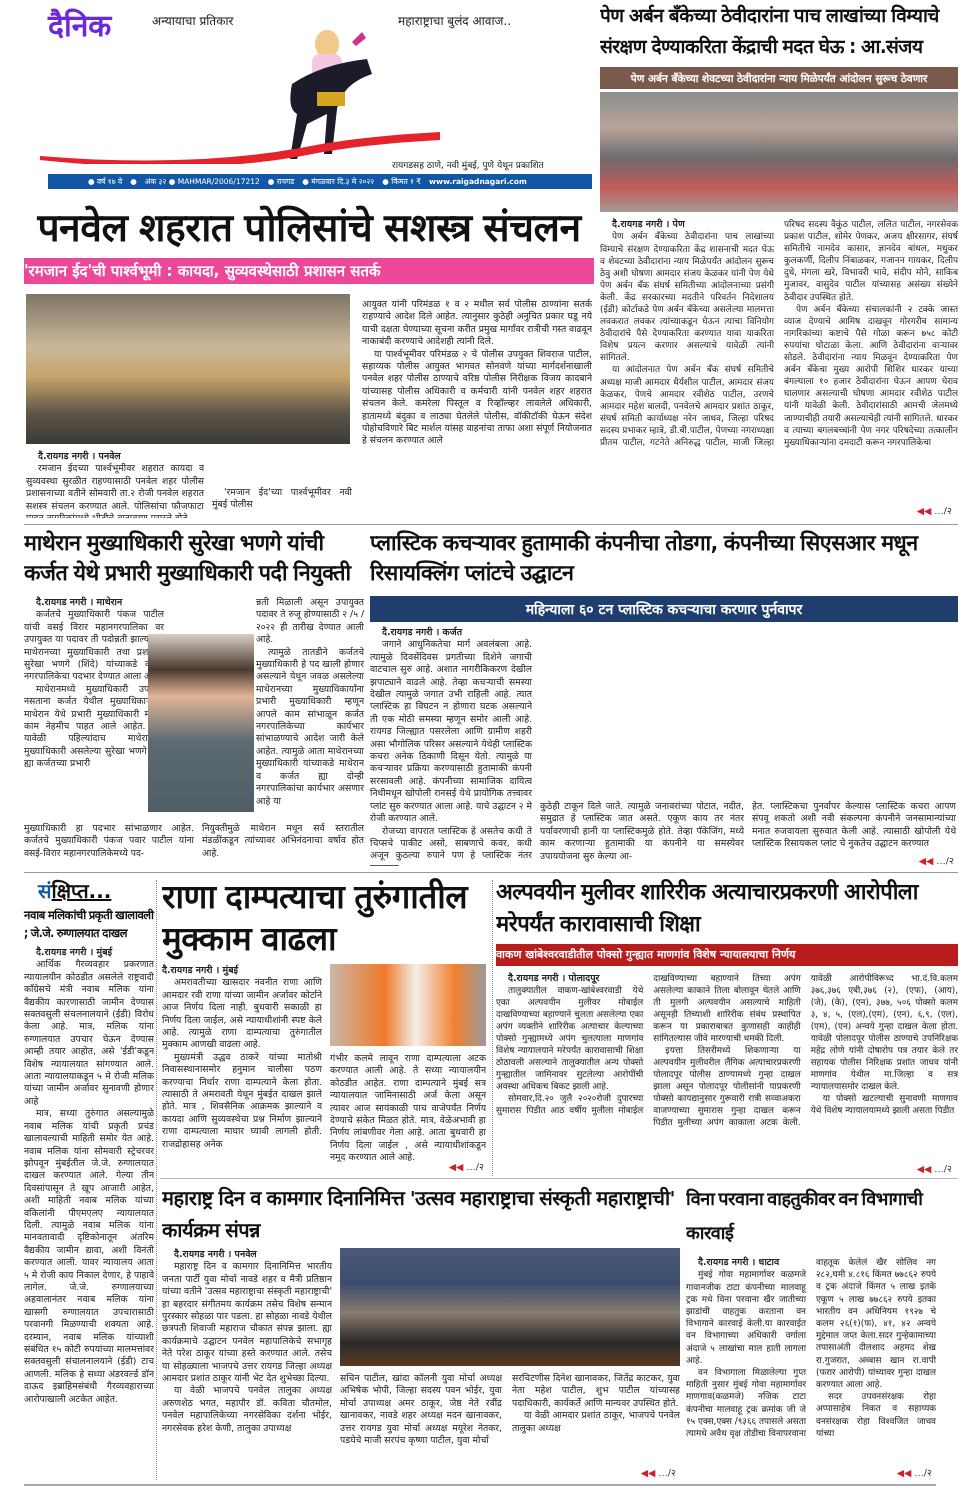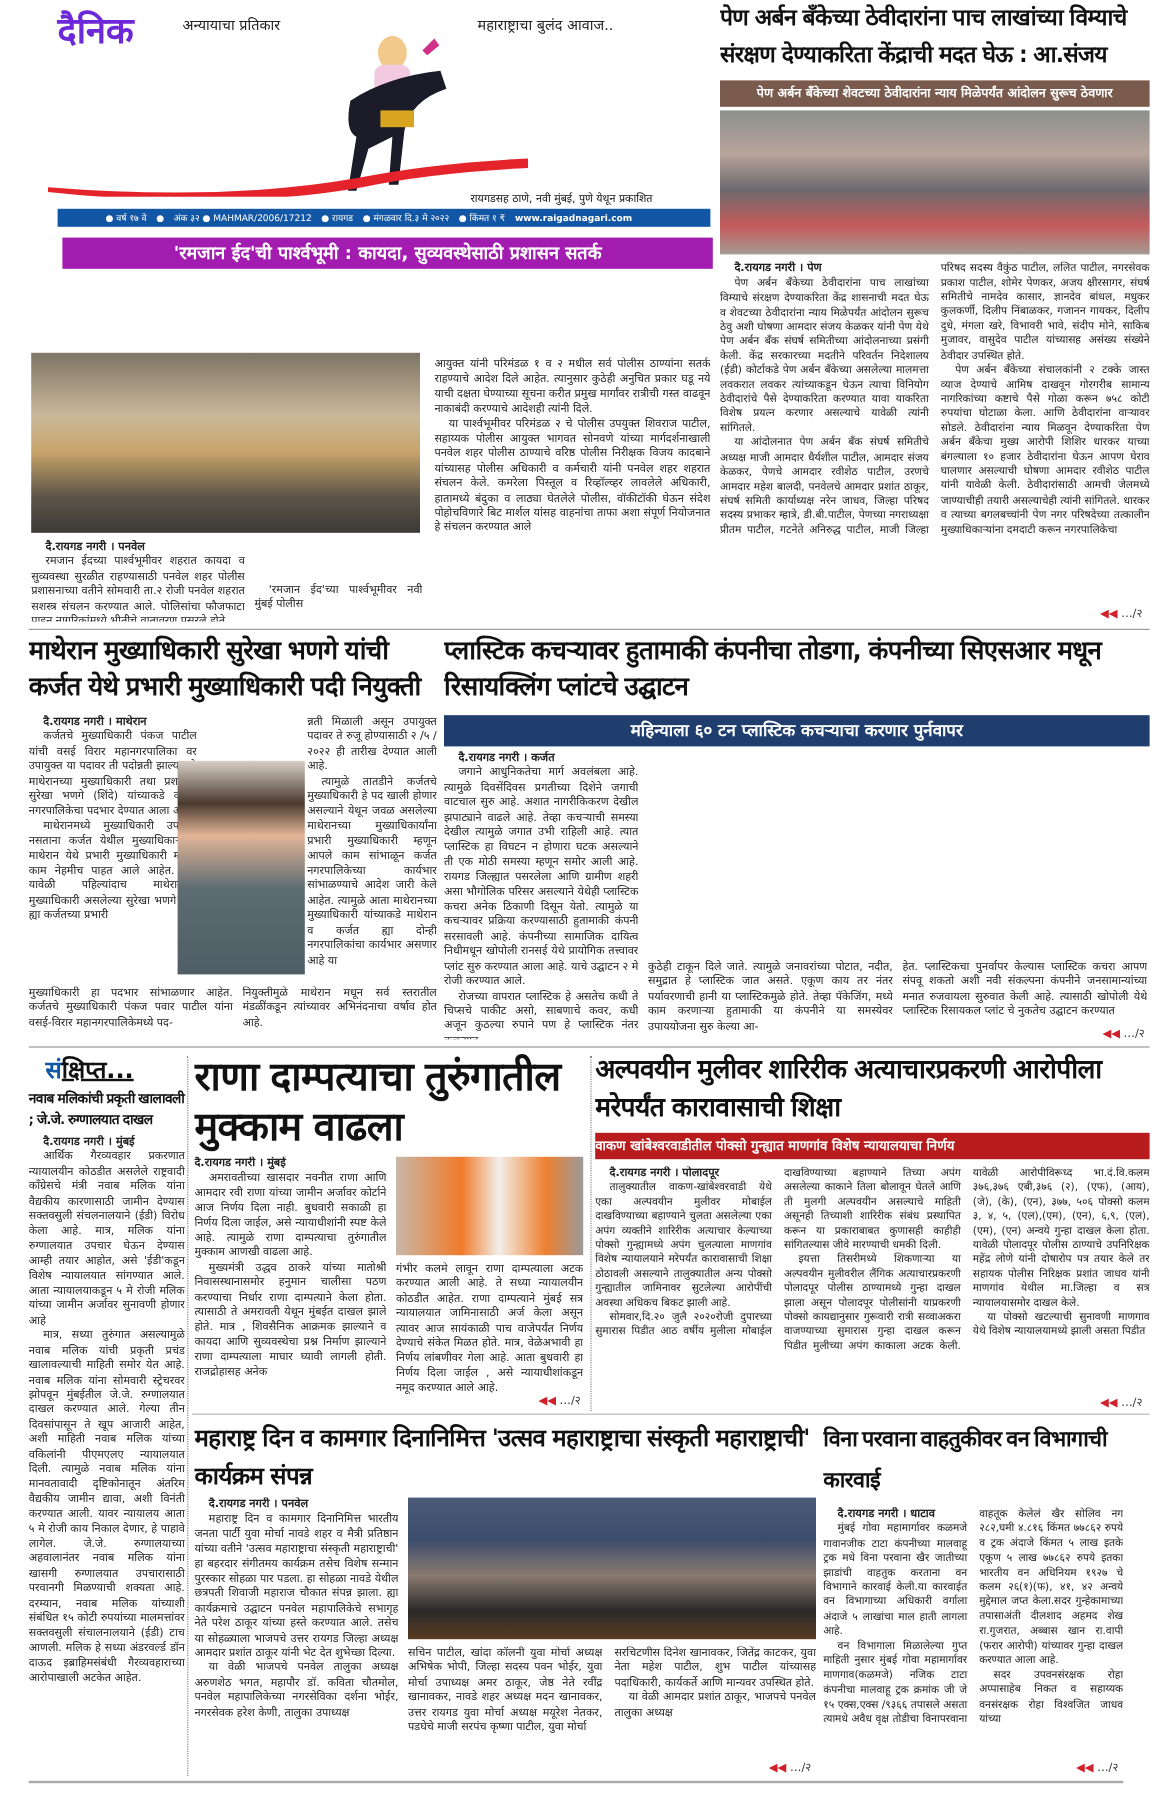--- a/index.html
+++ b/index.html
@@ -56,21 +56,22 @@
   <div class="txt cols2" style="margin-top:6px;height:262px;overflow:hidden;font-size:8.9px;line-height:12.1px;">
     <div class="dateline">दै.रायगड नगरी । पेण</div>
     <p>पेण अर्बन बँकेच्या ठेवीदारांना पाच लाखांच्या विम्याचे संरक्षण देण्याकरिता केंद्र शासनाची मदत घेऊ व शेवटच्या ठेवीदारांना न्याय मिळेपर्यंत आंदोलन सुरूच ठेवु अशी घोषणा आमदार संजय केळकर यांनी पेण येथे पेण अर्बन बँक संघर्ष समितीच्या आंदोलनाच्या प्रसंगी केली. केंद्र सरकारच्या मदतीने परिवर्तन निदेशालय (ईडी) कोर्टाकडे पेण अर्बन बँकेच्या असलेल्या मालमत्ता लवकरात लवकर त्यांच्याकडून घेऊन त्याचा विनियोग ठेवीदारांचे पैसे देण्याकरिता करण्यात यावा याकरिता विशेष प्रयत्न करणार असल्याचे यावेळी त्यांनी सांगितले.</p>
     <p>या आंदोलनात पेण अर्बन बँक संघर्ष समितीचे अध्यक्ष माजी आमदार धैर्यशील पाटील, आमदार संजय केळकर, पेणचे आमदार रवीशेठ पाटील, उरणचे आमदार महेश बालदी, पनवेलचे आमदार प्रशांत ठाकूर, संघर्ष समिती कार्याध्यक्ष नरेन जाधव, जिल्हा परिषद सदस्य प्रभाकर म्हात्रे, डी.बी.पाटील, पेणच्या नगराध्यक्षा प्रीतम पाटील, गटनेते अनिरुद्ध पाटील, माजी जिल्हा परिषद सदस्य वैकुंठ पाटील, ललित पाटील, नगरसेवक प्रकाश पाटील, शोमेर पेणकर, अजय क्षीरसागर, संघर्ष समितीचे नामदेव कासार, ज्ञानदेव बांधल, मधुकर कुलकर्णी, दिलीप निंबाळकर, गजानन गायकर, दिलीप दुधे, मंगला खरे, विभावरी भावे, संदीप मोने, साकिब मुजावर, वासुदेव पाटील यांच्यासह असंख्य संख्येने ठेवीदार उपस्थित होते.</p>
     <p>पेण अर्बन बँकेच्या संचालकांनी २ टक्के जास्त व्याज देण्याचे आमिष दाखवून गोरगरीब सामान्य नागरिकांच्या कष्टाचे पैसे गोळा करून ७५८ कोटी रुपयांचा घोटाळा केला. आणि ठेवीदारांना वाऱ्यावर सोडले. ठेवीदारांना न्याय मिळवून देण्याकरिता पेण अर्बन बँकेचा मुख्य आरोपी शिशिर धारकर याच्या बंगल्याला १० हजार ठेवीदारांना घेऊन आपण घेराव घालणार असल्याची घोषणा आमदार रवीशेठ पाटील यांनी यावेळी केली. ठेवीदारांसाठी आमची जेलमध्ये जाण्याचीही तयारी असल्याचेही त्यांनी सांगितले. धारकर व त्याच्या बगलबच्चांनी पेण नगर परिषदेच्या तत्कालीन मुख्याधिकाऱ्यांना दमदाटी करून नगरपालिकेचा</p>
   </div>
   <div class="abs cont" style="right:6px;top:504px;"><span class="arr">◀◀</span> <span>…/२</span></div>
 </div>
 
 <div class="abs" style="left:24px;top:198px;width:570px;height:322px;">
-  <div style="background:#a21caf;color:#fff;font-size:15px;font-weight:bold;line-height:26px;text-align:center;white-space:nowrap;overflow:hidden;margin-left:28px;">'रमजान ईद'ची पार्श्वभूमी : कायदा, सुव्यवस्थेसाठी प्रशासन सतर्क</div>
+  <div class="hl" style="font-size:39px;line-height:60px;text-align:center;white-space:nowrap;">पनवेल शहरात पोलिसांचे सशस्त्र संचलन</div>
+  <div style="background:#ec4899;color:#fff;font-size:15px;font-weight:bold;line-height:26px;white-space:nowrap;overflow:hidden;">'रमजान ईद'ची पार्श्वभूमी : कायदा, सुव्यवस्थेसाठी प्रशासन सतर्क</div>
   <div class="photo abs" style="left:2px;top:96px;width:324px;height:150px;background:linear-gradient(180deg,#7e7566 0%,#c9b89a 35%,#c8a46a 55%,#5c5448 80%,#3b3a37 100%);"></div>
   <div class="abs txt" style="left:2px;top:252px;width:178px;height:68px;overflow:hidden;">
     <div class="dateline">दै.रायगड नगरी । पनवेल</div>
     <p>रमजान ईदच्या पार्श्वभूमीवर शहरात कायदा व सुव्यवस्था सुरळीत राहण्यासाठी पनवेल शहर पोलीस प्रशासनाच्या वतीने सोमवारी ता.२ रोजी पनवेल शहरात सशस्त्र संचलन करण्यात आले. पोलिसांचा फौजफाटा पाहून नागरिकांमध्ये भीतीचे वातावरण पसरले होते.</p>
   </div>
   <div class="abs txt" style="left:188px;top:252px;width:140px;height:68px;overflow:hidden;">
     <p style="margin-top:36px;">'रमजान ईद'च्या पार्श्वभूमीवर नवी मुंबई पोलीस</p>
   </div>
   <div class="abs txt" style="left:338px;top:100px;width:230px;height:220px;overflow:hidden;">
     <p style="text-indent:0;">आयुक्त यांनी परिमंडळ १ व २ मधील सर्व पोलीस ठाण्यांना सतर्क राहण्याचे आदेश दिले आहेत. त्यानुसार कुठेही अनुचित प्रकार घडू नये याची दक्षता घेण्याच्या सूचना करीत प्रमुख मार्गांवर रात्रीची गस्त वाढवून नाकाबंदी करण्याचे आदेशही त्यांनी दिले.</p>

